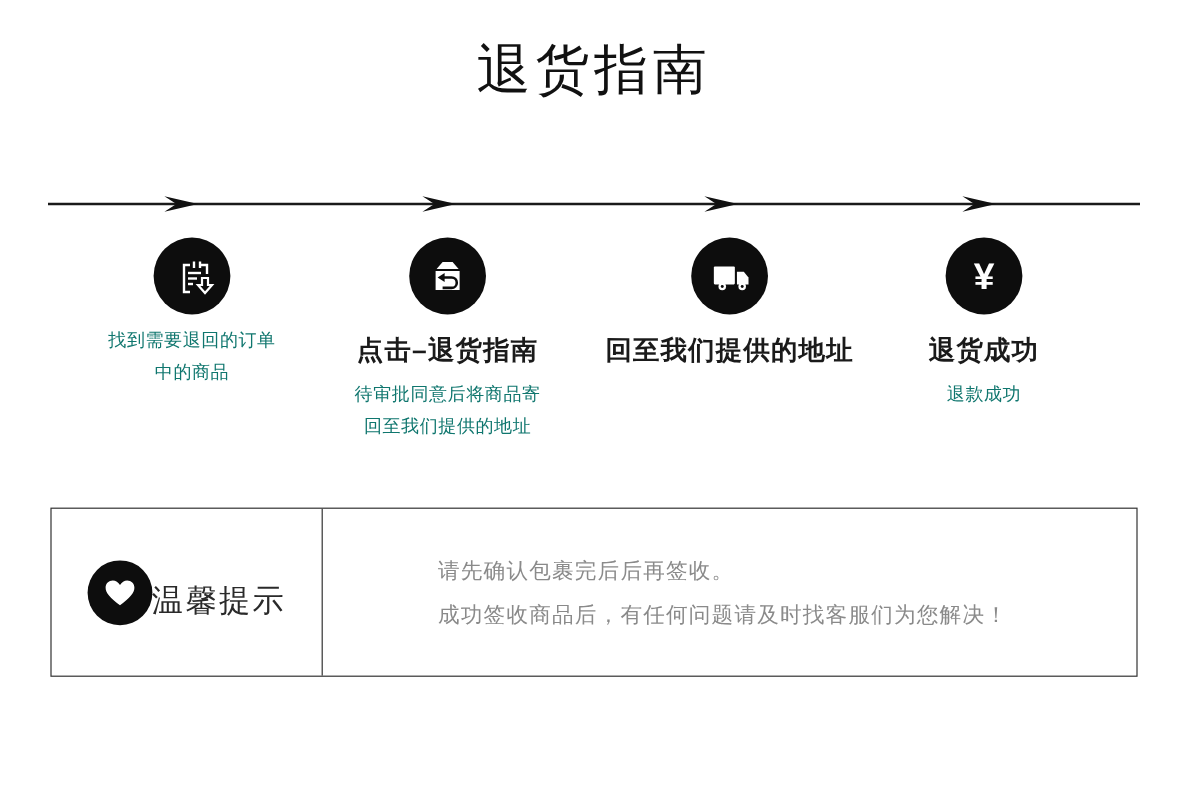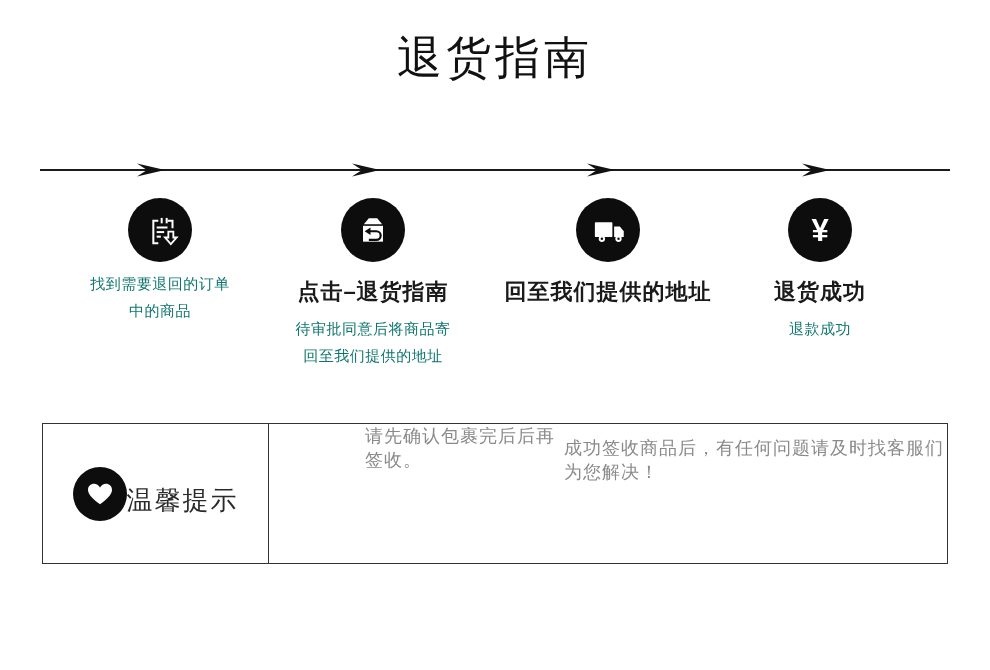--- a/index.html
+++ b/index.html
@@ -42,21 +42,21 @@
     display:flex;flex-direction:row;align-items:center;justify-content:center;
   }
   .tips-heart-circle{
     width:54px;height:54px;border-radius:50%;background:#0d0d0d;
     display:flex;align-items:center;justify-content:center;
   }
   .tips-label{
     margin-top:13px;font-size:26px;color:#2a2a2a;letter-spacing:2px;font-weight:500;
   }
   .tips-right{
-    flex:1;display:flex;flex-direction:row;justify-content:center;
+    flex:1;display:flex;flex-direction:column;justify-content:center;
     padding-left:96px;box-sizing:border-box;
   }
   .tips-line{font-size:18px;color:#8a8a8a;letter-spacing:1px;}
   .tips-line + .tips-line{margin-top:12px;}
   svg{display:block;}
 </style>
 </head>
 <body>
 
 <div class="page-title">退货指南</div>

